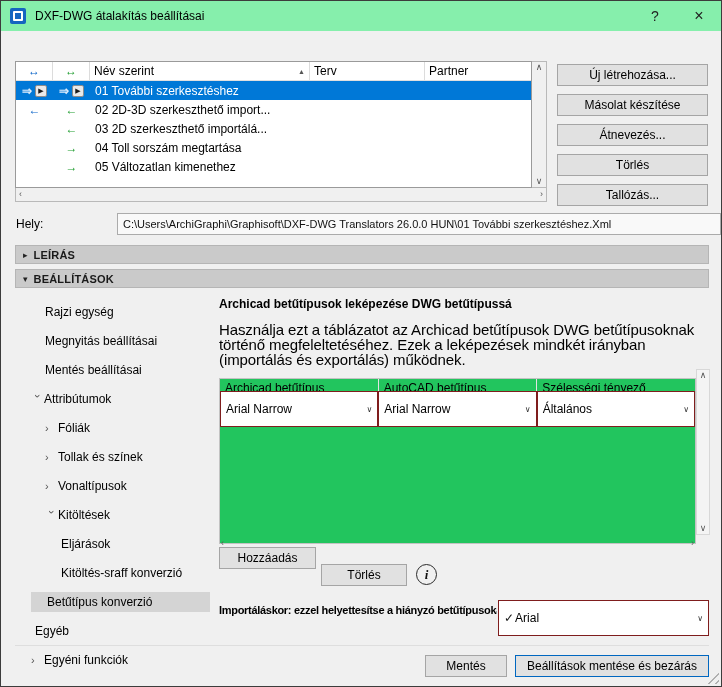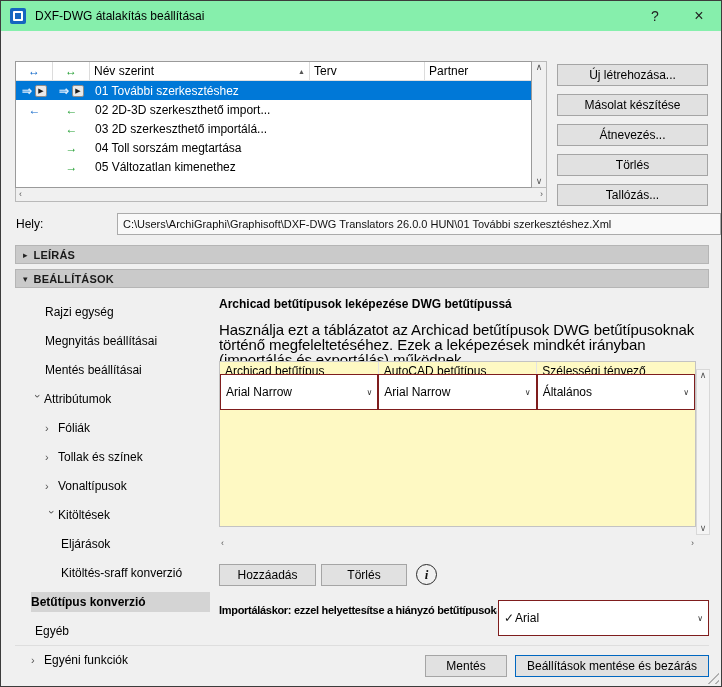--- a/index.html
+++ b/index.html
@@ -81,48 +81,48 @@
 
   
   .tree { position: absolute; top: 292px; left: 14px; width: 195px; }
   .tree-item { height: 20px; display: flex; align-items: center; font-size: 12px; margin-top: 9px; }
   .pl16 { padding-left: 16px; }
   .pl20 { padding-left: 20px; }
   .pl30 { padding-left: 30px; }
   .pl46 { padding-left: 46px; }
   .chev { width: 13px; font-size: 11px; color: #555; display: inline-block; line-height: 1; }
   .chev.exp { transform: rotate(90deg); transform-origin: 45% 55%; }
-  .tree-item.selected { background: #d4d4d4; margin-left: 16px; padding-left: 0; font-weight: bold; }
+  .tree-item.selected { background: #d4d4d4; margin-left: 16px; padding-left: 16px; }
 
   
   .panel-title { position: absolute; top: 296px; left: 218px; width: 486px;
     font-weight: bold; font-size: 12px; }
   .panel-desc { position: absolute; top: 321px; left: 218px; width: 488px;
     font-size: 15px; line-height: 15px; letter-spacing: -0.1px; }
 
-  .font-table { position: absolute; top: 360px; left: 218px; width: 477px; height: 166px;
-    background: #fef9c3; border: 1px solid #c3c3c3; overflow: hidden; }
+  .font-table { position: absolute; top: 377px; left: 218px; width: 477px; height: 166px;
+    background: #22c55e; border: 1px solid #c3c3c3; overflow: hidden; }
   .ft-header { display: flex; height: 19px; border-bottom: 1px solid #e3e3e3; }
   .ft-cell { flex: 1; padding: 2px 5px; font-size: 12px; border-right: 1px solid #e3e3e3;
     white-space: nowrap; overflow: hidden; }
   .ft-cell.last { border-right: none; }
   .ft-row { display: flex; height: 22px; align-items: center; }
   .combo { display: flex; align-items: center; background: #fff; border: 1px solid #7f1d1d;
     height: 21px; padding: 17px 5px; font-size: 12px; }
   .ft-row .combo { flex: 1; }
   .c-arrow { margin-left: auto; font-size: 8px; color: #333; padding-left: 4px; }
 
   .ft-vscroll { position: absolute; top: 368px; left: 695px; width: 14px; height: 166px;
     background: #f4f4f4; border: 1px solid #d8d8d8; display: flex; flex-direction: column;
     justify-content: space-between; align-items: center; padding: 1px 0; }
   .ft-hscroll { position: absolute; top: 536px; left: 218px; width: 477px; height: 13px;
     display: flex; justify-content: space-between; align-items: center; padding: 0 2px;
     color: #777; }
 
-  .add-btn { top: 563px; left: 218px; width: 97px; height: 22px; }
+  .add-btn { top: 546px; left: 218px; width: 97px; height: 22px; }
   .del-btn { top: 563px; left: 320px; width: 86px; height: 22px; }
   .info-btn { position: absolute; top: 563px; left: 415px; width: 21px; height: 21px;
     border: 1px solid #2a2a2a; border-radius: 50%; text-align: center; line-height: 19px;
     font-family: "Liberation Serif", serif; font-style: italic; font-weight: bold;
     font-size: 13px; color: #111; }
 
   .import-label { position: absolute; top: 603px; left: 218px; width: 278px;
     font-weight: bold; font-size: 11px; letter-spacing: -0.3px; white-space: nowrap; overflow: hidden; }
   .import-combo { position: absolute; top: 599px; left: 497px; width: 211px; height: 22px; }
   .check { color: #1a1a1a; margin-right: 1px; font-size: 12px; }

